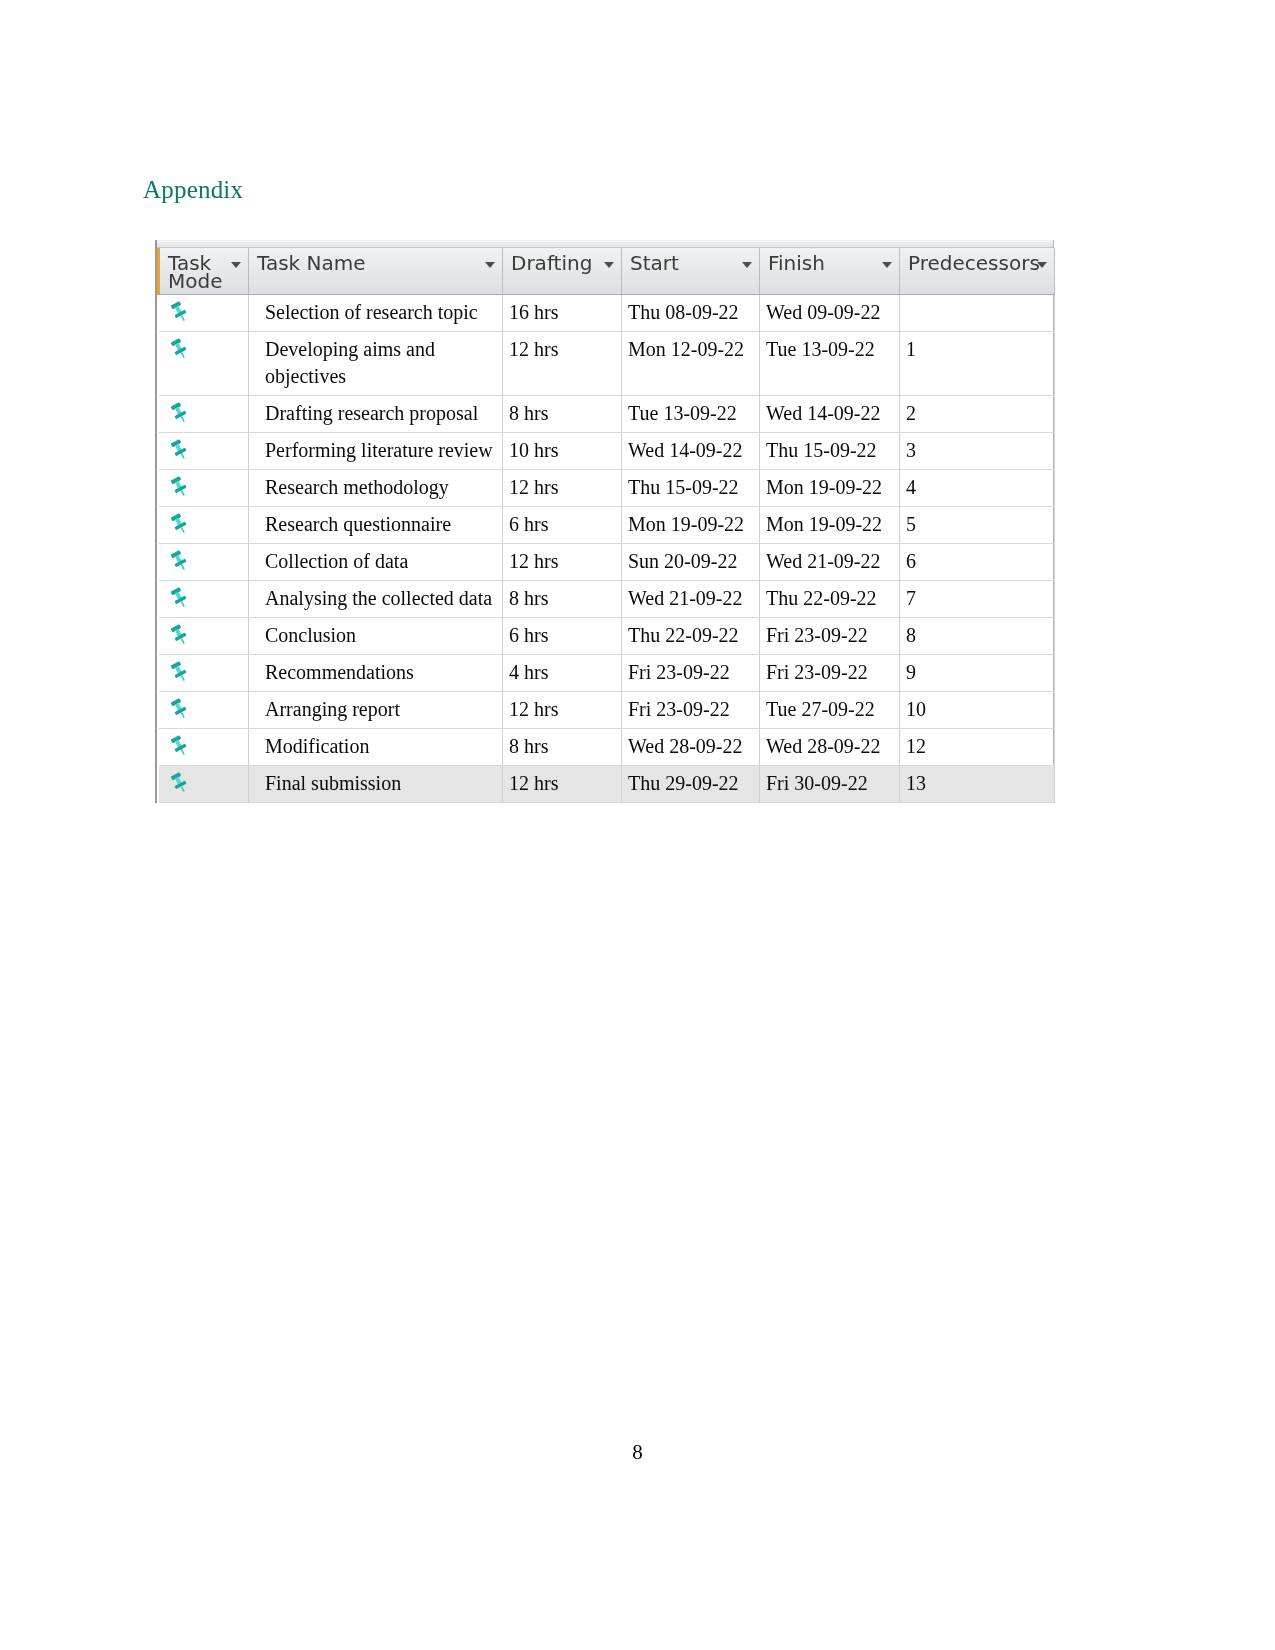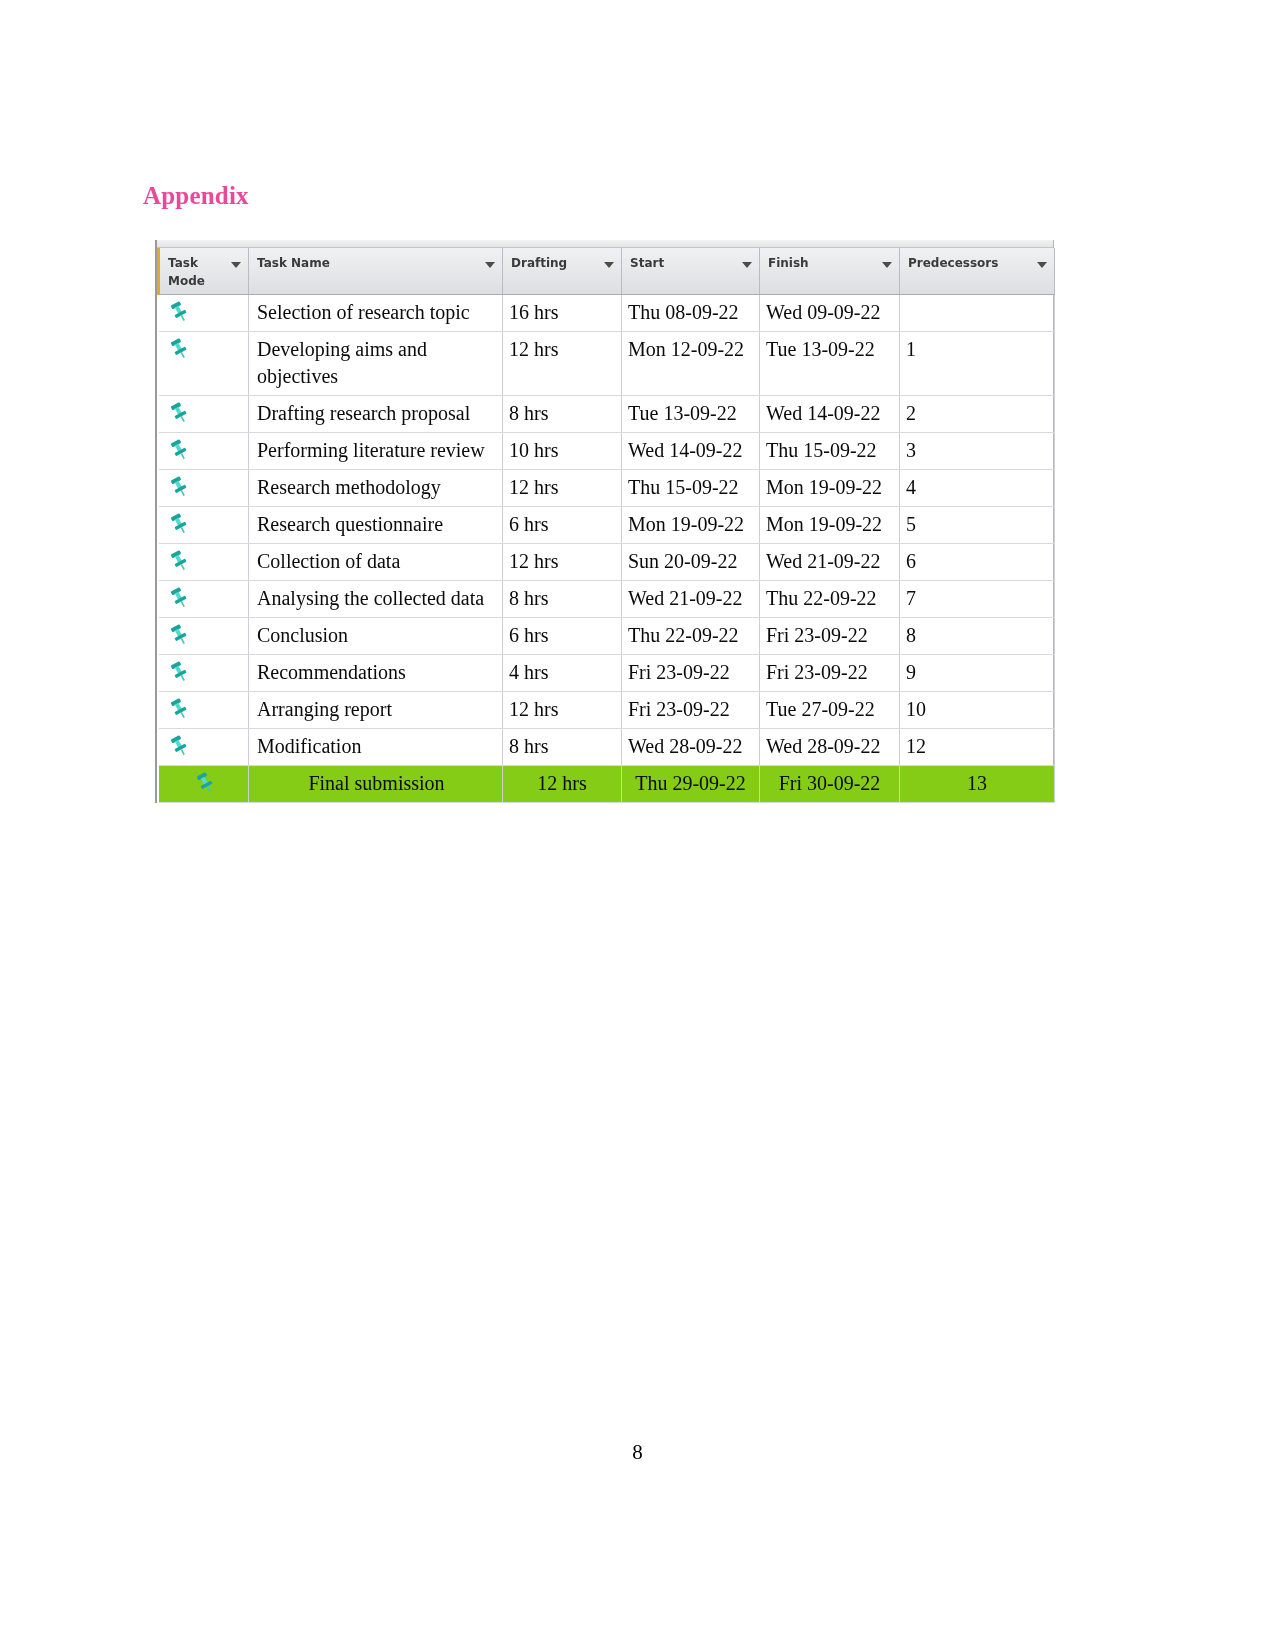--- a/index.html
+++ b/index.html
@@ -12,25 +12,25 @@
     height: 1650px;
     position: relative;
     font-family: "Liberation Serif", serif;
     overflow: hidden;
   }
 
   
   .page-heading {
     position: absolute;
     left: 143px;
-    top: 182px;
+    top: 176px;
     font-family: "Liberation Serif", serif;
-    font-weight: bold;
+    font-weight: normal;
     font-size: 25px;
-    color: #ec4899;
+    color: #0f766e;
     letter-spacing: 0.2px;
   }
 
   
   .project-grid {
     position: absolute;
     left: 155px;
     top: 240px;
     width: 899px;
     background: #ffffff;
@@ -60,22 +60,22 @@
 
   thead th {
     background: linear-gradient(#f0f1f2, #dcdee1);
     border-right: 1px solid #b9bcc0;
     border-bottom: 1px solid #a9acb0;
     padding: 6px 8px 4px 8px;
     height: 46px;
     vertical-align: top;
     text-align: left;
     font-family: "DejaVu Sans", sans-serif;
-    font-weight: bold;
-    font-size: 12px;
+    font-weight: normal;
+    font-size: 20px;
     color: #3b3b3b;
     position: relative;
     box-sizing: border-box;
     overflow: hidden;
   }
   thead th.first-col {
     border-left: 3px solid #e8a33d;
   }
   .th-inner {
     display: block;
@@ -102,33 +102,32 @@
     font-size: 20px;
     color: #0a0a0a;
     vertical-align: top;
     line-height: 27px;
     box-sizing: border-box;
     overflow: hidden;
     white-space: nowrap;
   }
   tbody td.name-cell {
     white-space: normal;
-    padding-left: 8px;
+    padding-left: 16px;
     margin-left: 20px;
   }
   tbody tr td:first-child {
     border-left: none;
     padding-left: 10px;
   }
   tbody td.mode-cell {
     background: #ffffff;
   }
   tbody td.sel {
-    background: #84cc16;
-    text-align: center;
+    background: #e5e5e5;
   }
 
   
   .pin {
     display: inline-block;
     width: 20px;
     height: 22px;
     position: relative;
     vertical-align: top;
     margin-top: 2px;

